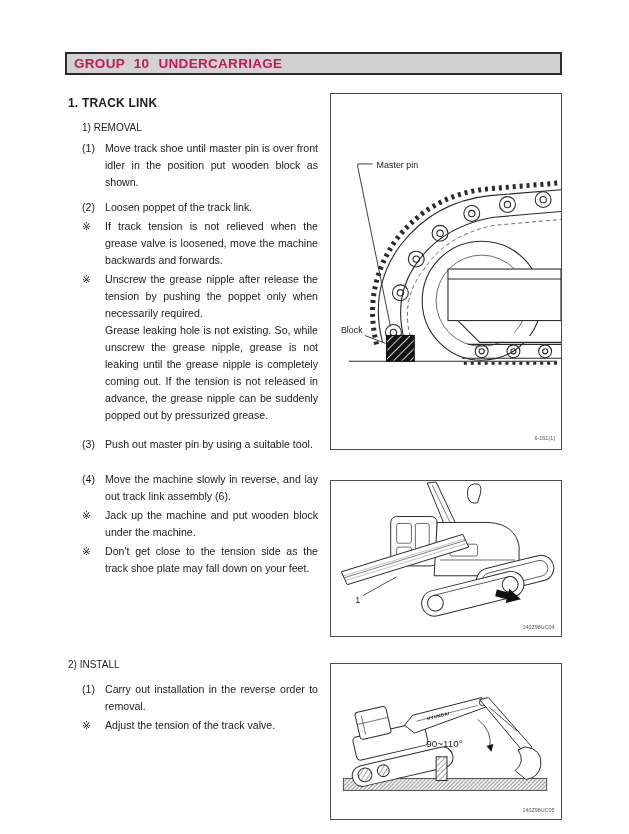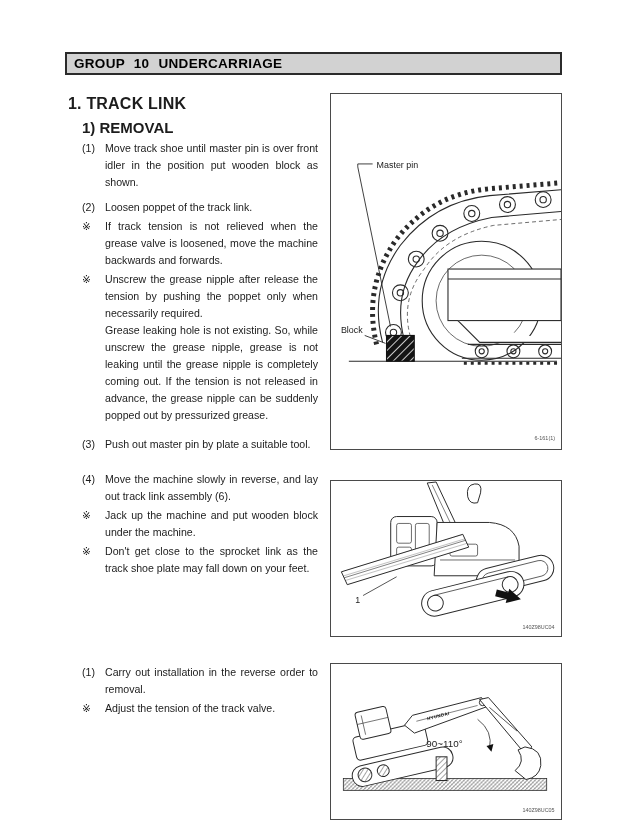--- a/index.html
+++ b/index.html
@@ -5,29 +5,29 @@
   html,body{margin:0;padding:0;background:#ffffff;}
   #page{
     position:relative;width:629px;height:834px;background:#fff;overflow:hidden;
     font-family:"Liberation Sans","DejaVu Sans",sans-serif;color:#1c1c1c;
   }
   
   .group-header{
     position:absolute;left:65px;top:52px;width:497px;height:23px;
     background:#d2d2d2;border:2px solid #2b2b2b;box-sizing:border-box;
     display:flex;align-items:center;padding-left:7px;
-    font-size:13.5px;font-weight:bold;letter-spacing:0.3px;word-spacing:5px;color:#000000;
+    font-size:13.5px;font-weight:bold;letter-spacing:0.3px;word-spacing:5px;color:#be185d;
   }
   
   .left-col{
     position:absolute;left:68px;top:95px;width:250px;
     font-size:10.6px;line-height:17px;
   }
-  .section-title{font-size:16px;font-weight:bold;letter-spacing:0.2px;margin:0 0 7px 0;}
-  .sub-title{font-size:15px;font-weight:bold;margin:0 0 4px 14px;}
+  .section-title{font-size:12px;font-weight:bold;letter-spacing:0.2px;margin:0 0 7px 0;}
+  .sub-title{font-size:10px;font-weight:normal;margin:0 0 4px 14px;}
   .item{display:flex;margin-left:14px;}
   .item .marker{flex:none;width:19px;margin-right:4px;}
   .item .txt{flex:1;text-align:justify;}
   .m8{margin-top:8px;} .m2{margin-top:2px;} .m12{margin-top:12px;} .m18{margin-top:18px;}
   .install-block{position:absolute;left:68px;top:656px;width:250px;font-size:10.6px;line-height:17px;}
   
   .figbox{
     position:absolute;left:330px;width:232px;border:1px solid #4a4a4a;
     box-sizing:border-box;background:#fff;
   }
@@ -73,40 +73,41 @@
       <span class="marker">※</span>
       <span class="txt">
         <span>Unscrew the grease nipple after release the tension by pushing the poppet only when necessarily required.</span>
         <br>
         <span>Grease leaking hole is not existing. So, while unscrew the grease nipple, grease is not leaking until the grease nipple is completely coming out. If the tension is not released in advance, the grease nipple can be suddenly popped out by pressurized grease.</span>
       </span>
     </div>
 
     <div class="item m12">
       <span class="marker">(3)</span>
-      <span class="txt">Push out master pin by plate a suitable tool.</span>
+      <span class="txt">Push out master pin by using a suitable tool.</span>
     </div>
 
     <div class="item m18">
       <span class="marker">(4)</span>
       <span class="txt">Move the machine slowly in reverse, and lay out track link assembly (6).</span>
     </div>
 
     <div class="item m2">
       <span class="marker">※</span>
       <span class="txt">Jack up the machine and put wooden block under the machine.</span>
     </div>
 
     <div class="item m2">
       <span class="marker">※</span>
-      <span class="txt">Don't get close to the sprocket link as the track shoe plate may fall down on your feet.</span>
+      <span class="txt">Don't get close to the tension side as the track shoe plate may fall down on your feet.</span>
     </div>
   </div>
 
   <div class="install-block">
+    <div class="sub-title" style="margin-left:0;">2) INSTALL</div>
     <div class="item m8">
       <span class="marker">(1)</span>
       <span class="txt">Carry out installation in the reverse order to removal.</span>
     </div>
     <div class="item m2">
       <span class="marker">※</span>
       <span class="txt">Adjust the tension of the track valve.</span>
     </div>
   </div>
 

